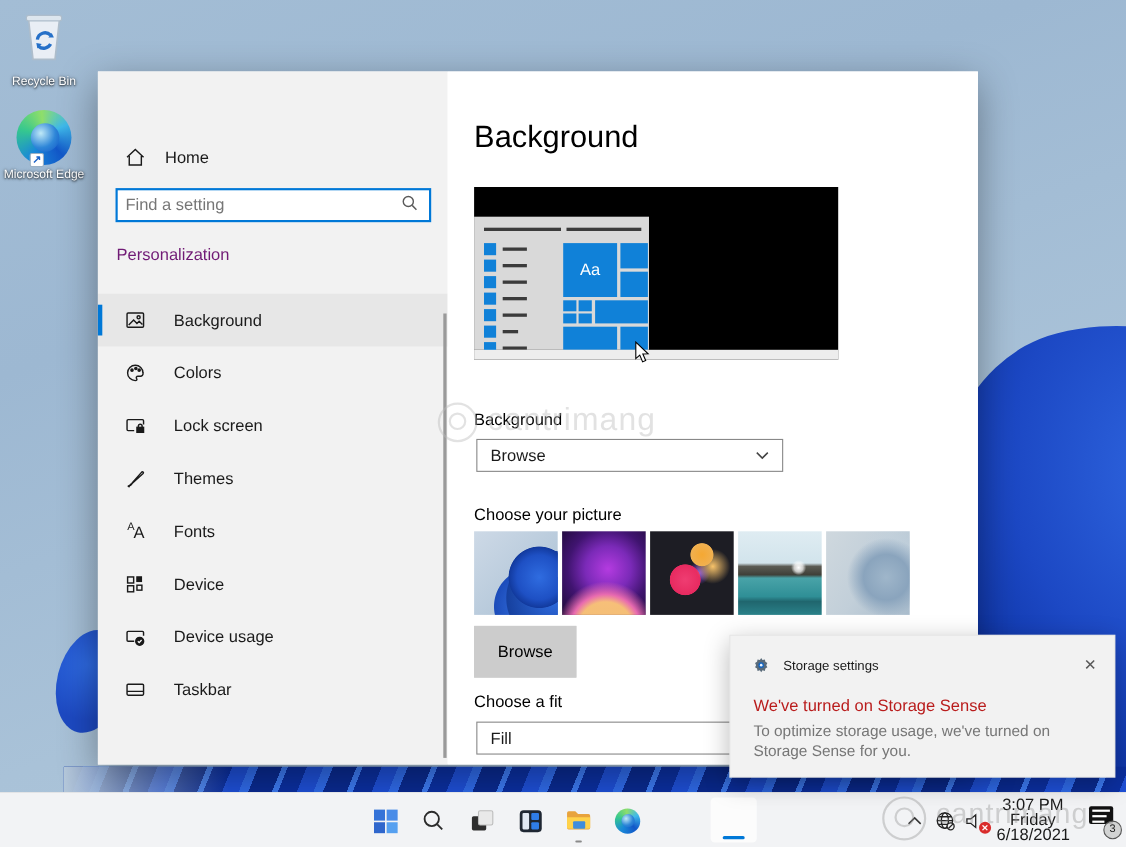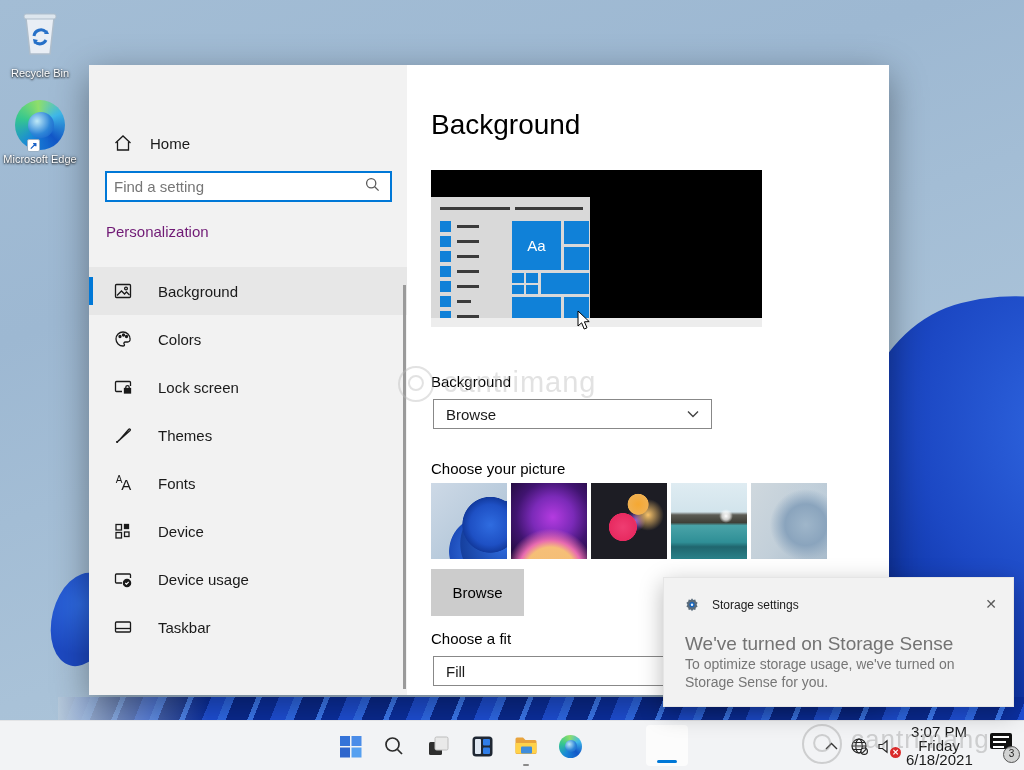--- a/index.html
+++ b/index.html
@@ -120,21 +120,21 @@
   
   .cursor { position:absolute; left:577px; top:310px; z-index:7; }
 
   
   .toast { position:absolute; left:663px; top:577px; width:351px; height:130px; z-index:6;
     background:#f2f2f2; box-shadow:0 6px 22px rgba(0,0,0,.28); border:1px solid rgba(0,0,0,.05); }
   .toast-head { position:absolute; left:20px; top:19px; display:flex; align-items:center; gap:12px; }
   .toast-app { font-size:12px; color:#1a1a1a;text-align:right; }
   .toast-close { position:absolute; right:12px; top:16px; width:20px; height:20px; border:none; background:transparent;
     color:#5a5a5a; font-size:14px; line-height:18px; cursor:pointer; }
-  .toast-title { position:absolute; left:21px; top:55px; font-size:19px; color:#737373; }
+  .toast-title { position:absolute; left:21px; top:55px; font-size:15px; color:#b91c1c; }
   .toast-body { position:absolute; left:21px; top:77px; width:305px; font-size:14px; line-height:18px; color:#767676; }
 
   
   .taskbar { position:absolute; left:0; top:720px; width:1024px; height:50px; z-index:5;
     background:#f2f3f5; border-top:1px solid rgba(0,0,0,.06); }
   .tb-center { position:absolute; left:338px; top:0; height:50px; display:flex; align-items:center; gap:20px; }
   .tb-btn { width:24px; height:24px; display:flex; align-items:center; justify-content:center; position:relative; cursor:pointer; }
   .run-dash { position:absolute; left:9px; bottom:-8px; width:6px; height:2.5px; background:#8a8a8a; border-radius:2px; }
   .edge-mini { width:23px; height:23px; border-radius:50%;
     background:conic-gradient(from 210deg at 50% 45%, #1988d8, #35c78f, #8fde6a, #3fb9ea, #1257c8, #1988d8); position:relative; }

